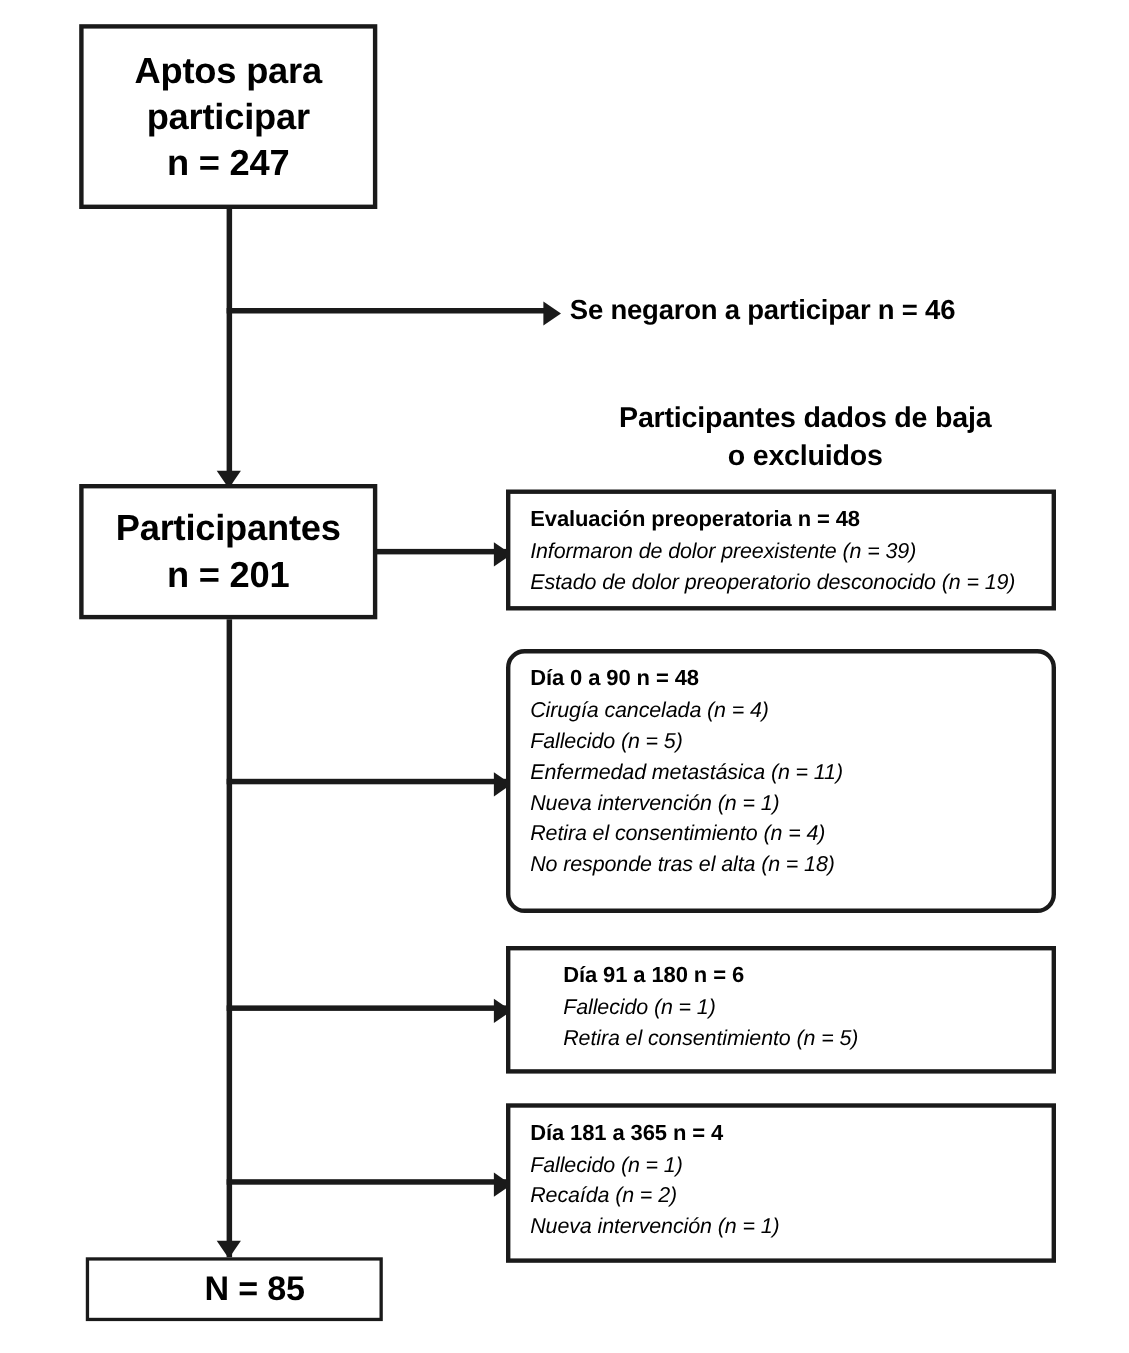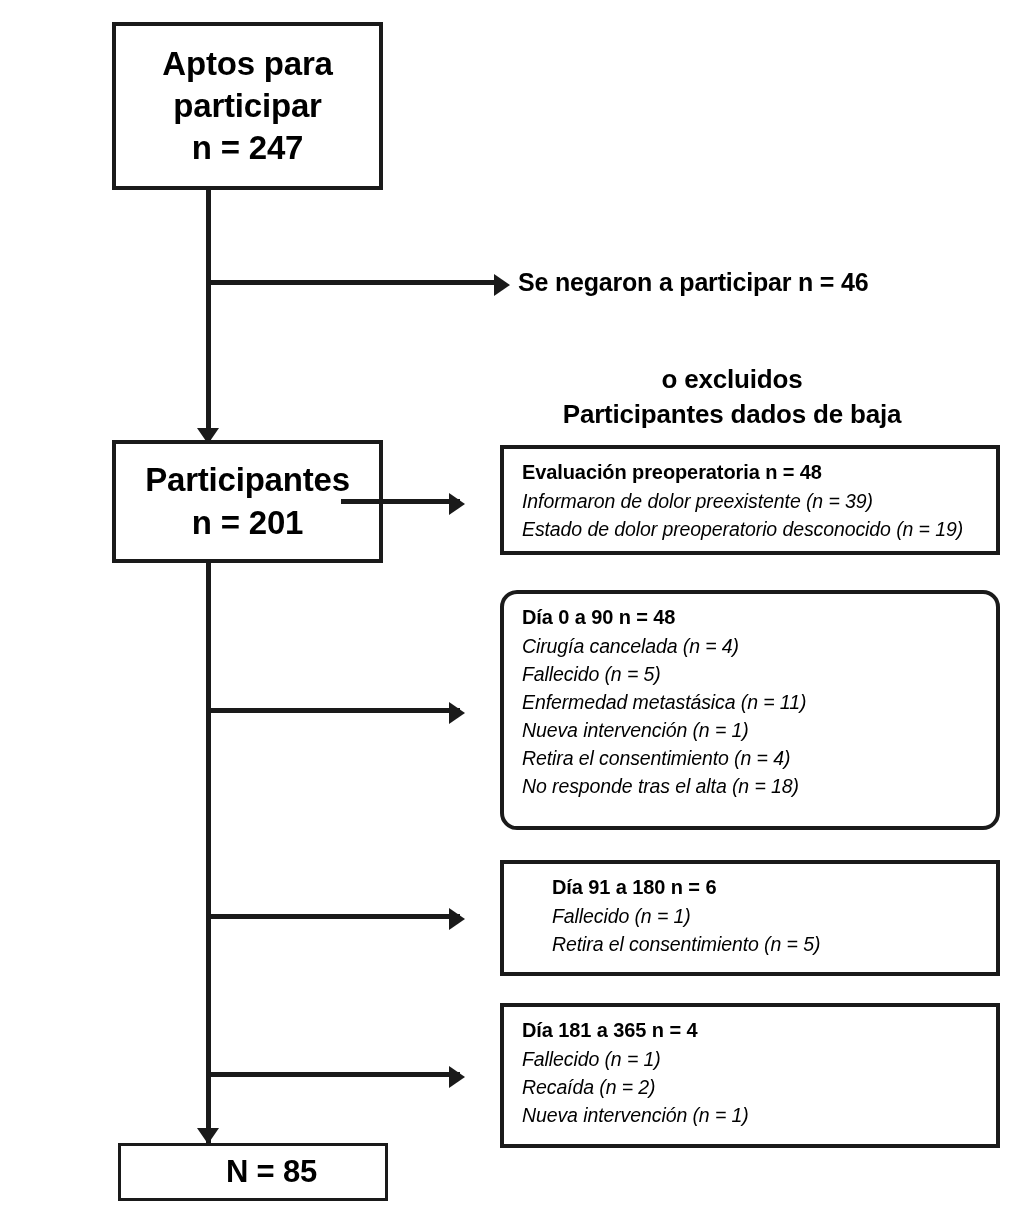--- a/index.html
+++ b/index.html
@@ -18,21 +18,20 @@
     height: 1230px;
     background: #ffffff;
     overflow: hidden;
   }
   
   .node {
     position: absolute;
     box-sizing: border-box;
     background: #ffffff;
     border: 4px solid #1a1a1a;
-    margin-left: 40px;
   }
   .node.thin { border-width: 3px; padding-left: 37px; }
 
   
   .main-box {
     display: flex;
     flex-direction: column;
     align-items: center;
     justify-content: center;
     text-align: center;
@@ -120,22 +119,22 @@
   </div>
 
   <div class="vline" style="left:206px; top:190px; height:250px;"></div>
   <div class="arrow-down" style="left:197px; top:428px;"></div>
 
   <div class="hline" style="left:206px; top:280px; width:292px;"></div>
   <div class="arrow-right" style="left:494px; top:274px;"></div>
   <div class="free-label" id="refused-label" style="left:518px; top:268px;">Se negaron a participar n = 46</div>
 
   <div class="free-label" id="excl-title" style="left:532px; top:362px; width:400px;">
+    <div>Participantes dados de baja</div>
     <div>o excluidos</div>
-    <div>Participantes dados de baja</div>
   </div>
 
   <div class="node main-box" id="node-participants" style="left:72px; top:440px; width:271px; height:123px;">
     <div class="line">Participantes</div>
     <div class="line">n = 201</div>
   </div>
 
   <div class="hline" style="left:341px; top:499px; width:119px;"></div>
   <div class="arrow-right" style="left:449px; top:493px;"></div>
 

